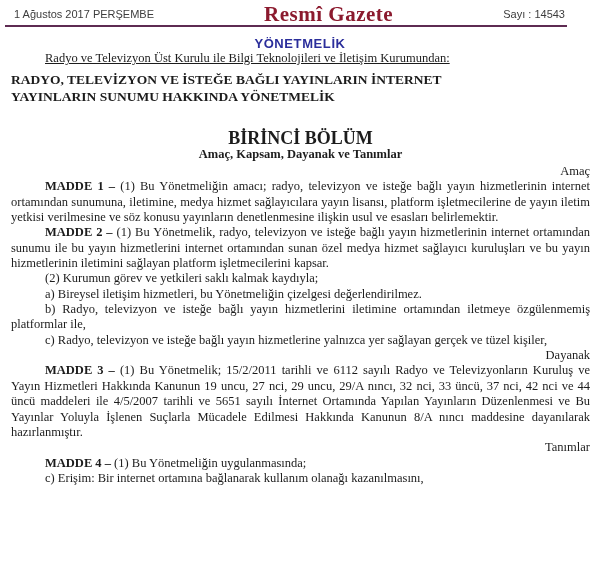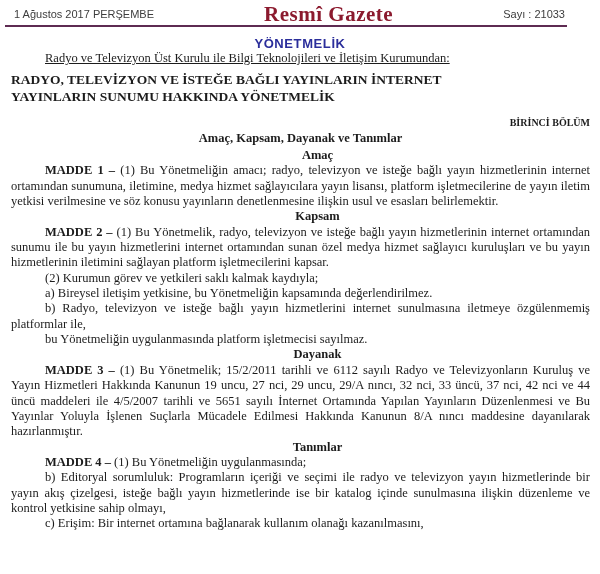--- a/index.html
+++ b/index.html
@@ -36,65 +36,63 @@
   .doc { margin: 0 10px 0 11px; }
   .issuer {
     text-indent: 34px;
     font-size: 12.5px; text-decoration: underline;
   }
   .doc-title {
     margin-top: 5px; 
     font-size: 13.5px; font-weight: bold; line-height: 17px;
   }
   .chapter {
-    margin-top: 9px; text-align: right;
-    font-size: 10px; font-weight: bold; line-height: 17px;
+    margin-top: 25px; text-align: center;
+    font-size: 18px; font-weight: bold; line-height: 17px;
   }
   .chapter-sub {
     text-align: center; font-size: 12.5px; font-weight: bold;
   }
   .body-text { margin-top: 2px; }
   .body-text p {
     font-size: 12.5px; line-height: 15.35px;
     text-align: justify; text-indent: 34px;
   }
-  .body-text p.h-bold { font-weight: bold; text-align: center; }
+  .body-text p.h-bold { font-weight: normal; text-align: right; }
   .body-text p .lbl { font-weight: bold; }
 </style>
 </head>
 <body>
 
 <div class="masthead-wrap">
   <div class="masthead">
     <span class="m-date">1 Ağustos 2017 PERŞEMBE</span>
     <span class="m-title" style="color: rgb(139, 26, 46);">Resmî Gazete</span>
-    <span class="m-issue">Sayı : 21033</span>
+    <span class="m-issue">Sayı : 14543</span>
   </div>
   <div class="m-rule" style="background: rgb(94, 43, 82);"></div>
 </div>
 
 <div class="banner" style="color: rgb(43, 46, 155);">YÖNETMELİK</div>
 
 <div class="doc">
   <div class="issuer">Radyo ve Televizyon Üst Kurulu ile Bilgi Teknolojileri ve İletişim Kurumundan:</div>
   <div class="doc-title">
     <div>RADYO, TELEVİZYON VE İSTEĞE BAĞLI YAYINLARIN İNTERNET</div>
     <div>YAYINLARIN SUNUMU HAKKINDA YÖNETMELİK</div>
   </div>
   <div class="chapter">BİRİNCİ BÖLÜM</div>
   <div class="chapter-sub">Amaç, Kapsam, Dayanak ve Tanımlar</div>
   <div class="body-text" id="document-body">
       <p class="h-bold">Amaç</p>
       <p><span class="lbl">MADDE 1 –</span> <span>(1) Bu Yönetmeliğin amacı; radyo, televizyon ve isteğe bağlı yayın hizmetlerinin internet ortamından sunumuna, iletimine, medya hizmet sağlayıcılara yayın lisansı, platform işletmecilerine de yayın iletim yetkisi verilmesine ve söz konusu yayınların denetlenmesine ilişkin usul ve esasları belirlemektir.</span></p>
-      <p class="h-bold">Kapsam</p>
       <p><span class="lbl">MADDE 2 –</span> <span>(1) Bu Yönetmelik, radyo, televizyon ve isteğe bağlı yayın hizmetlerinin internet ortamından sunumu ile bu yayın hizmetlerini internet ortamından sunan özel medya hizmet sağlayıcı kuruluşları ve bu yayın hizmetlerinin iletimini sağlayan platform işletmecilerini kapsar.</span></p>
       <p>(2) Kurumun görev ve yetkileri saklı kalmak kaydıyla;</p>
-      <p>a) Bireysel iletişim yetkisine, bu Yönetmeliğin kapsamında değerlendirilmez.</p>
-      <p>b) Radyo, televizyon ve isteğe bağlı yayın hizmetlerini internet sunulmasına iletmeye özgülenmemiş platformlar ile,</p>
-      <p>bu Yönetmeliğin uygulanmasında platform işletmecisi sayılmaz.</p>
+      <p>a) Bireysel iletişim hizmetleri, bu Yönetmeliğin çizelgesi değerlendirilmez.</p>
+      <p>b) Radyo, televizyon ve isteğe bağlı yayın hizmetlerini iletimine ortamından iletmeye özgülenmemiş platformlar ile,</p>
+      <p>c) Radyo, televizyon ve isteğe bağlı yayın hizmetlerine yalnızca yer sağlayan gerçek ve tüzel kişiler,</p>
       <p class="h-bold">Dayanak</p>
       <p><span class="lbl">MADDE 3 –</span> <span>(1) Bu Yönetmelik; 15/2/2011 tarihli ve 6112 sayılı Radyo ve Televizyonların Kuruluş ve Yayın Hizmetleri Hakkında Kanunun 19 uncu, 27 nci, 29 uncu, 29/A nıncı, 32 nci, 33 üncü, 37 nci, 42 nci ve 44 üncü maddeleri ile 4/5/2007 tarihli ve 5651 sayılı İnternet Ortamında Yapılan Yayınların Düzenlenmesi ve Bu Yayınlar Yoluyla İşlenen Suçlarla Mücadele Edilmesi Hakkında Kanunun 8/A nıncı maddesine dayanılarak hazırlanmıştır.</span></p>
       <p class="h-bold">Tanımlar</p>
       <p><span class="lbl">MADDE 4 –</span> <span>(1) Bu Yönetmeliğin uygulanmasında;</span></p>
-      <p>b) Editoryal sorumluluk: Programların içeriği ve seçimi ile radyo ve televizyon yayın hizmetlerinde bir yayın akış çizelgesi, isteğe bağlı yayın hizmetlerinde ise bir katalog içinde sunulmasına ilişkin düzenleme ve kontrol yetkisine sahip olmayı,</p>
       <p>c) Erişim: Bir internet ortamına bağlanarak kullanım olanağı kazanılmasını,</p>
     </div>
 </div>
 
 </body></html>

